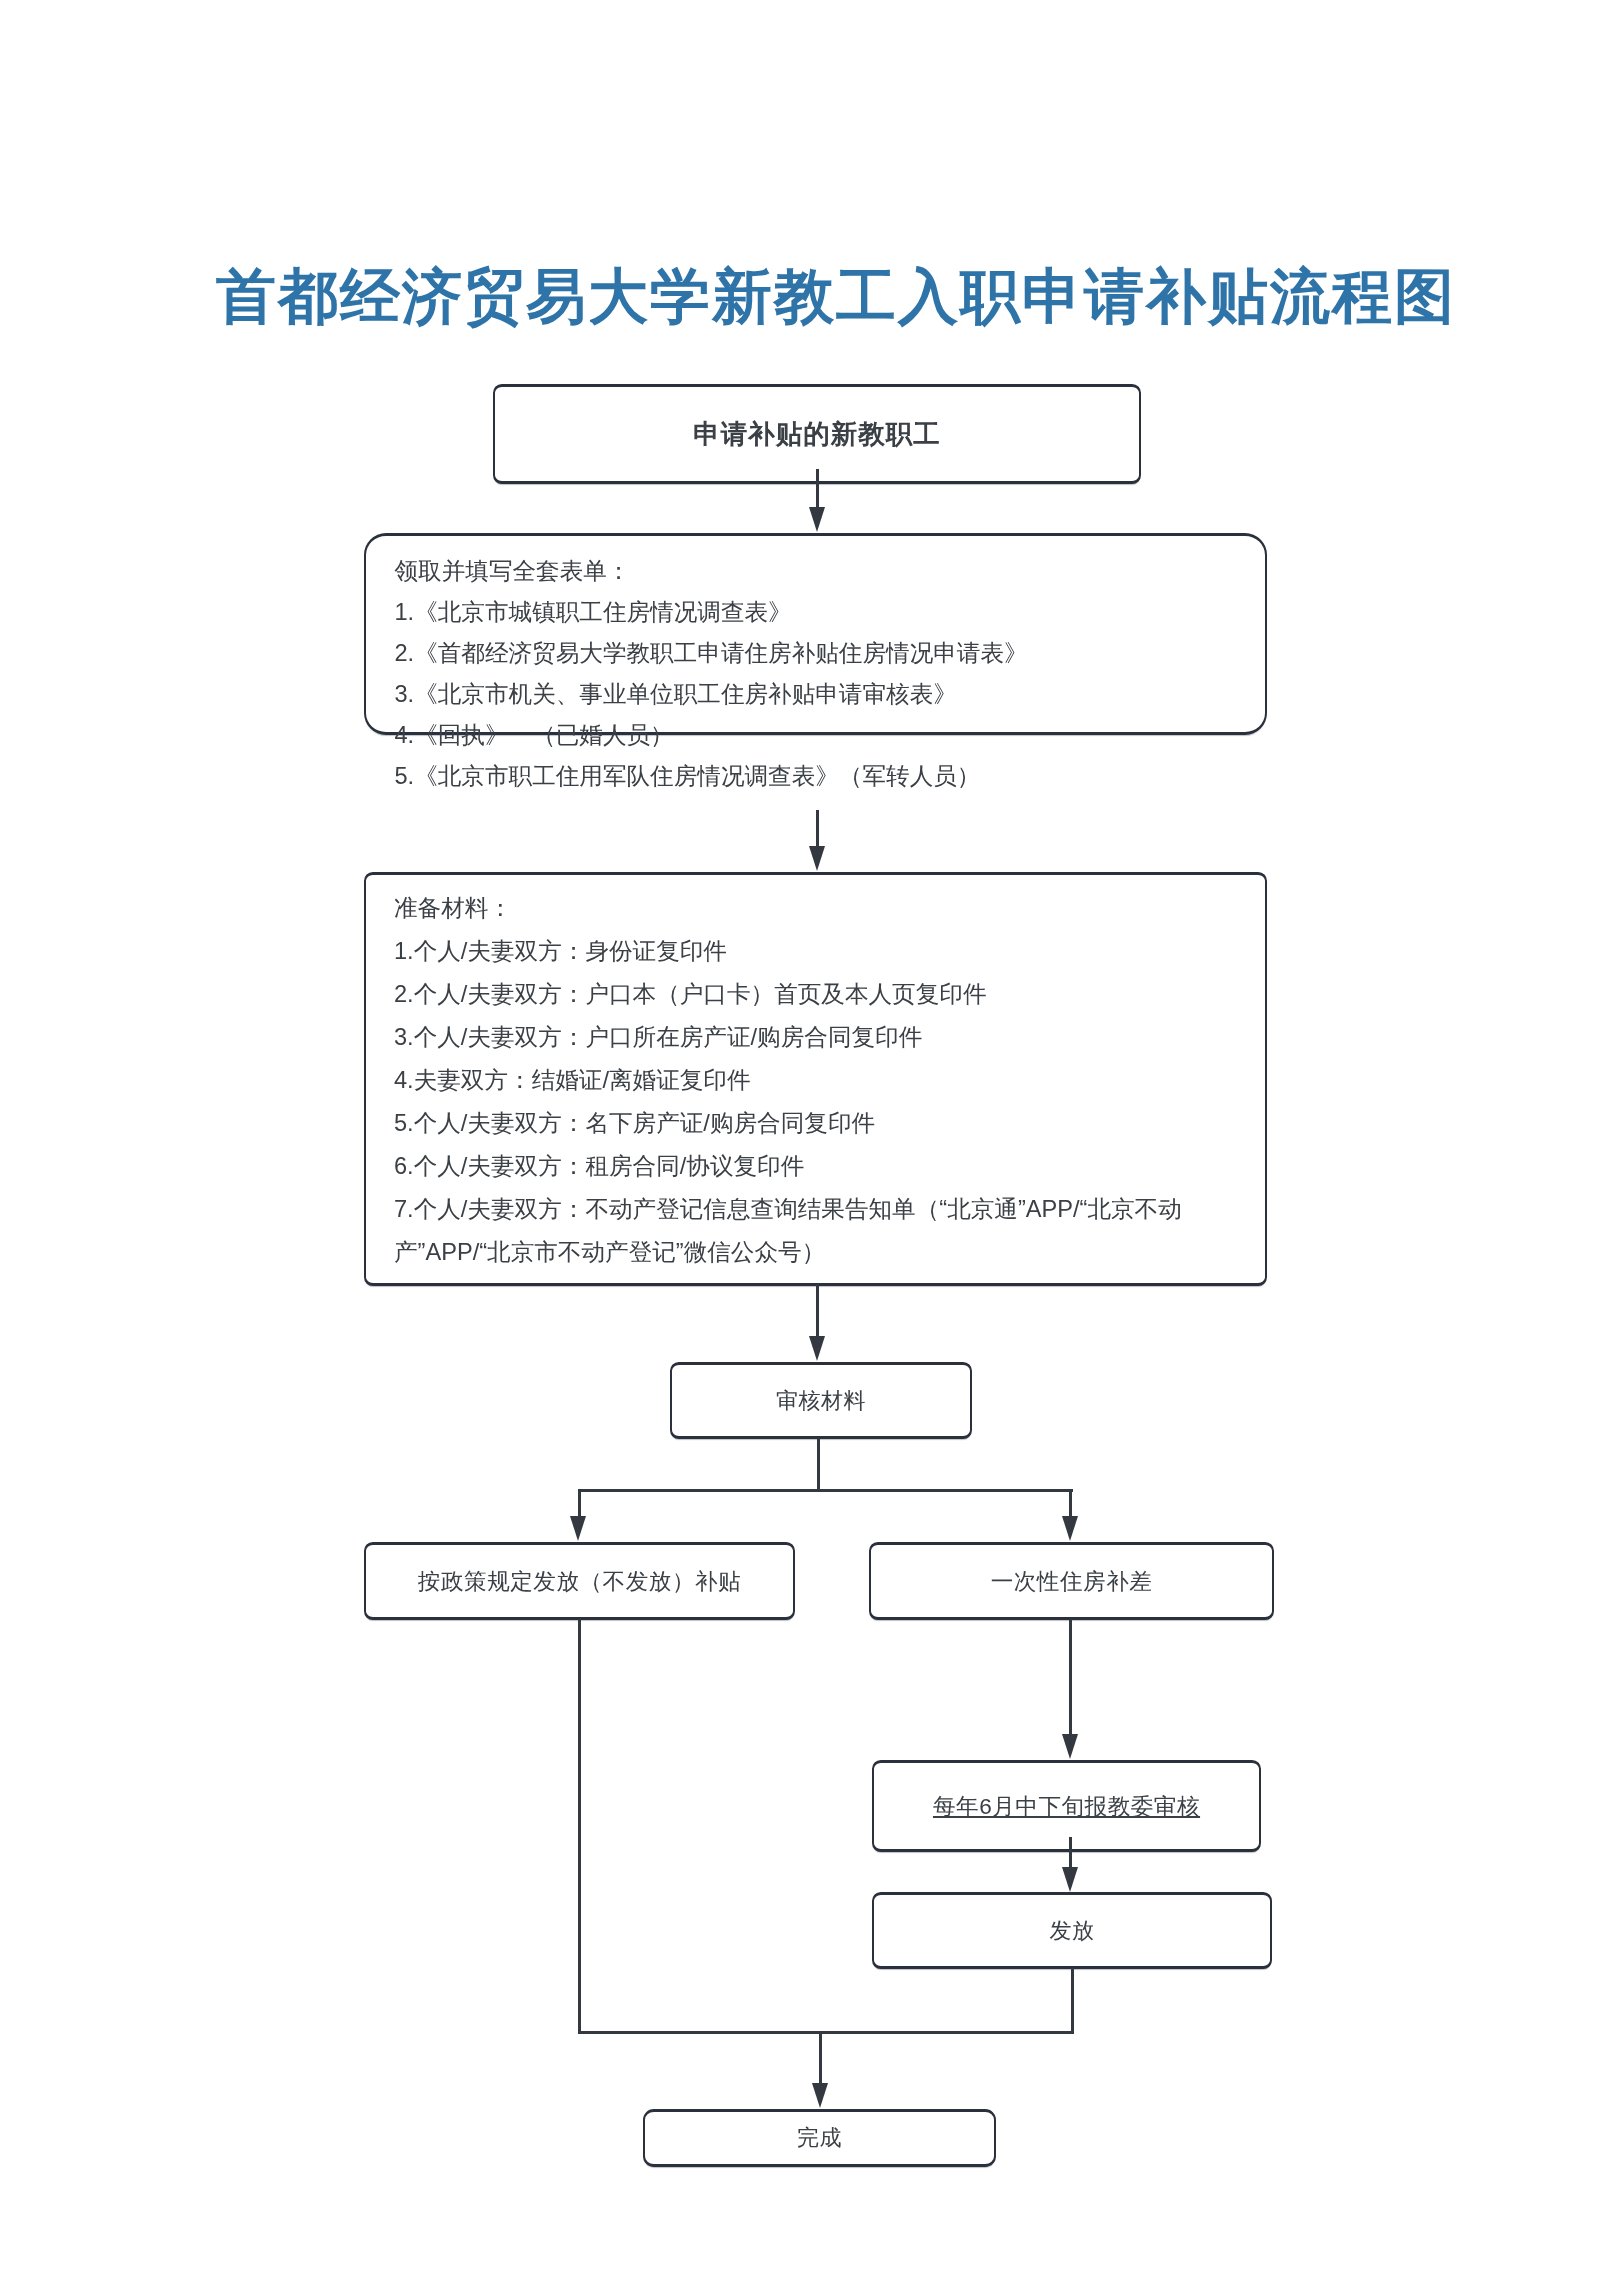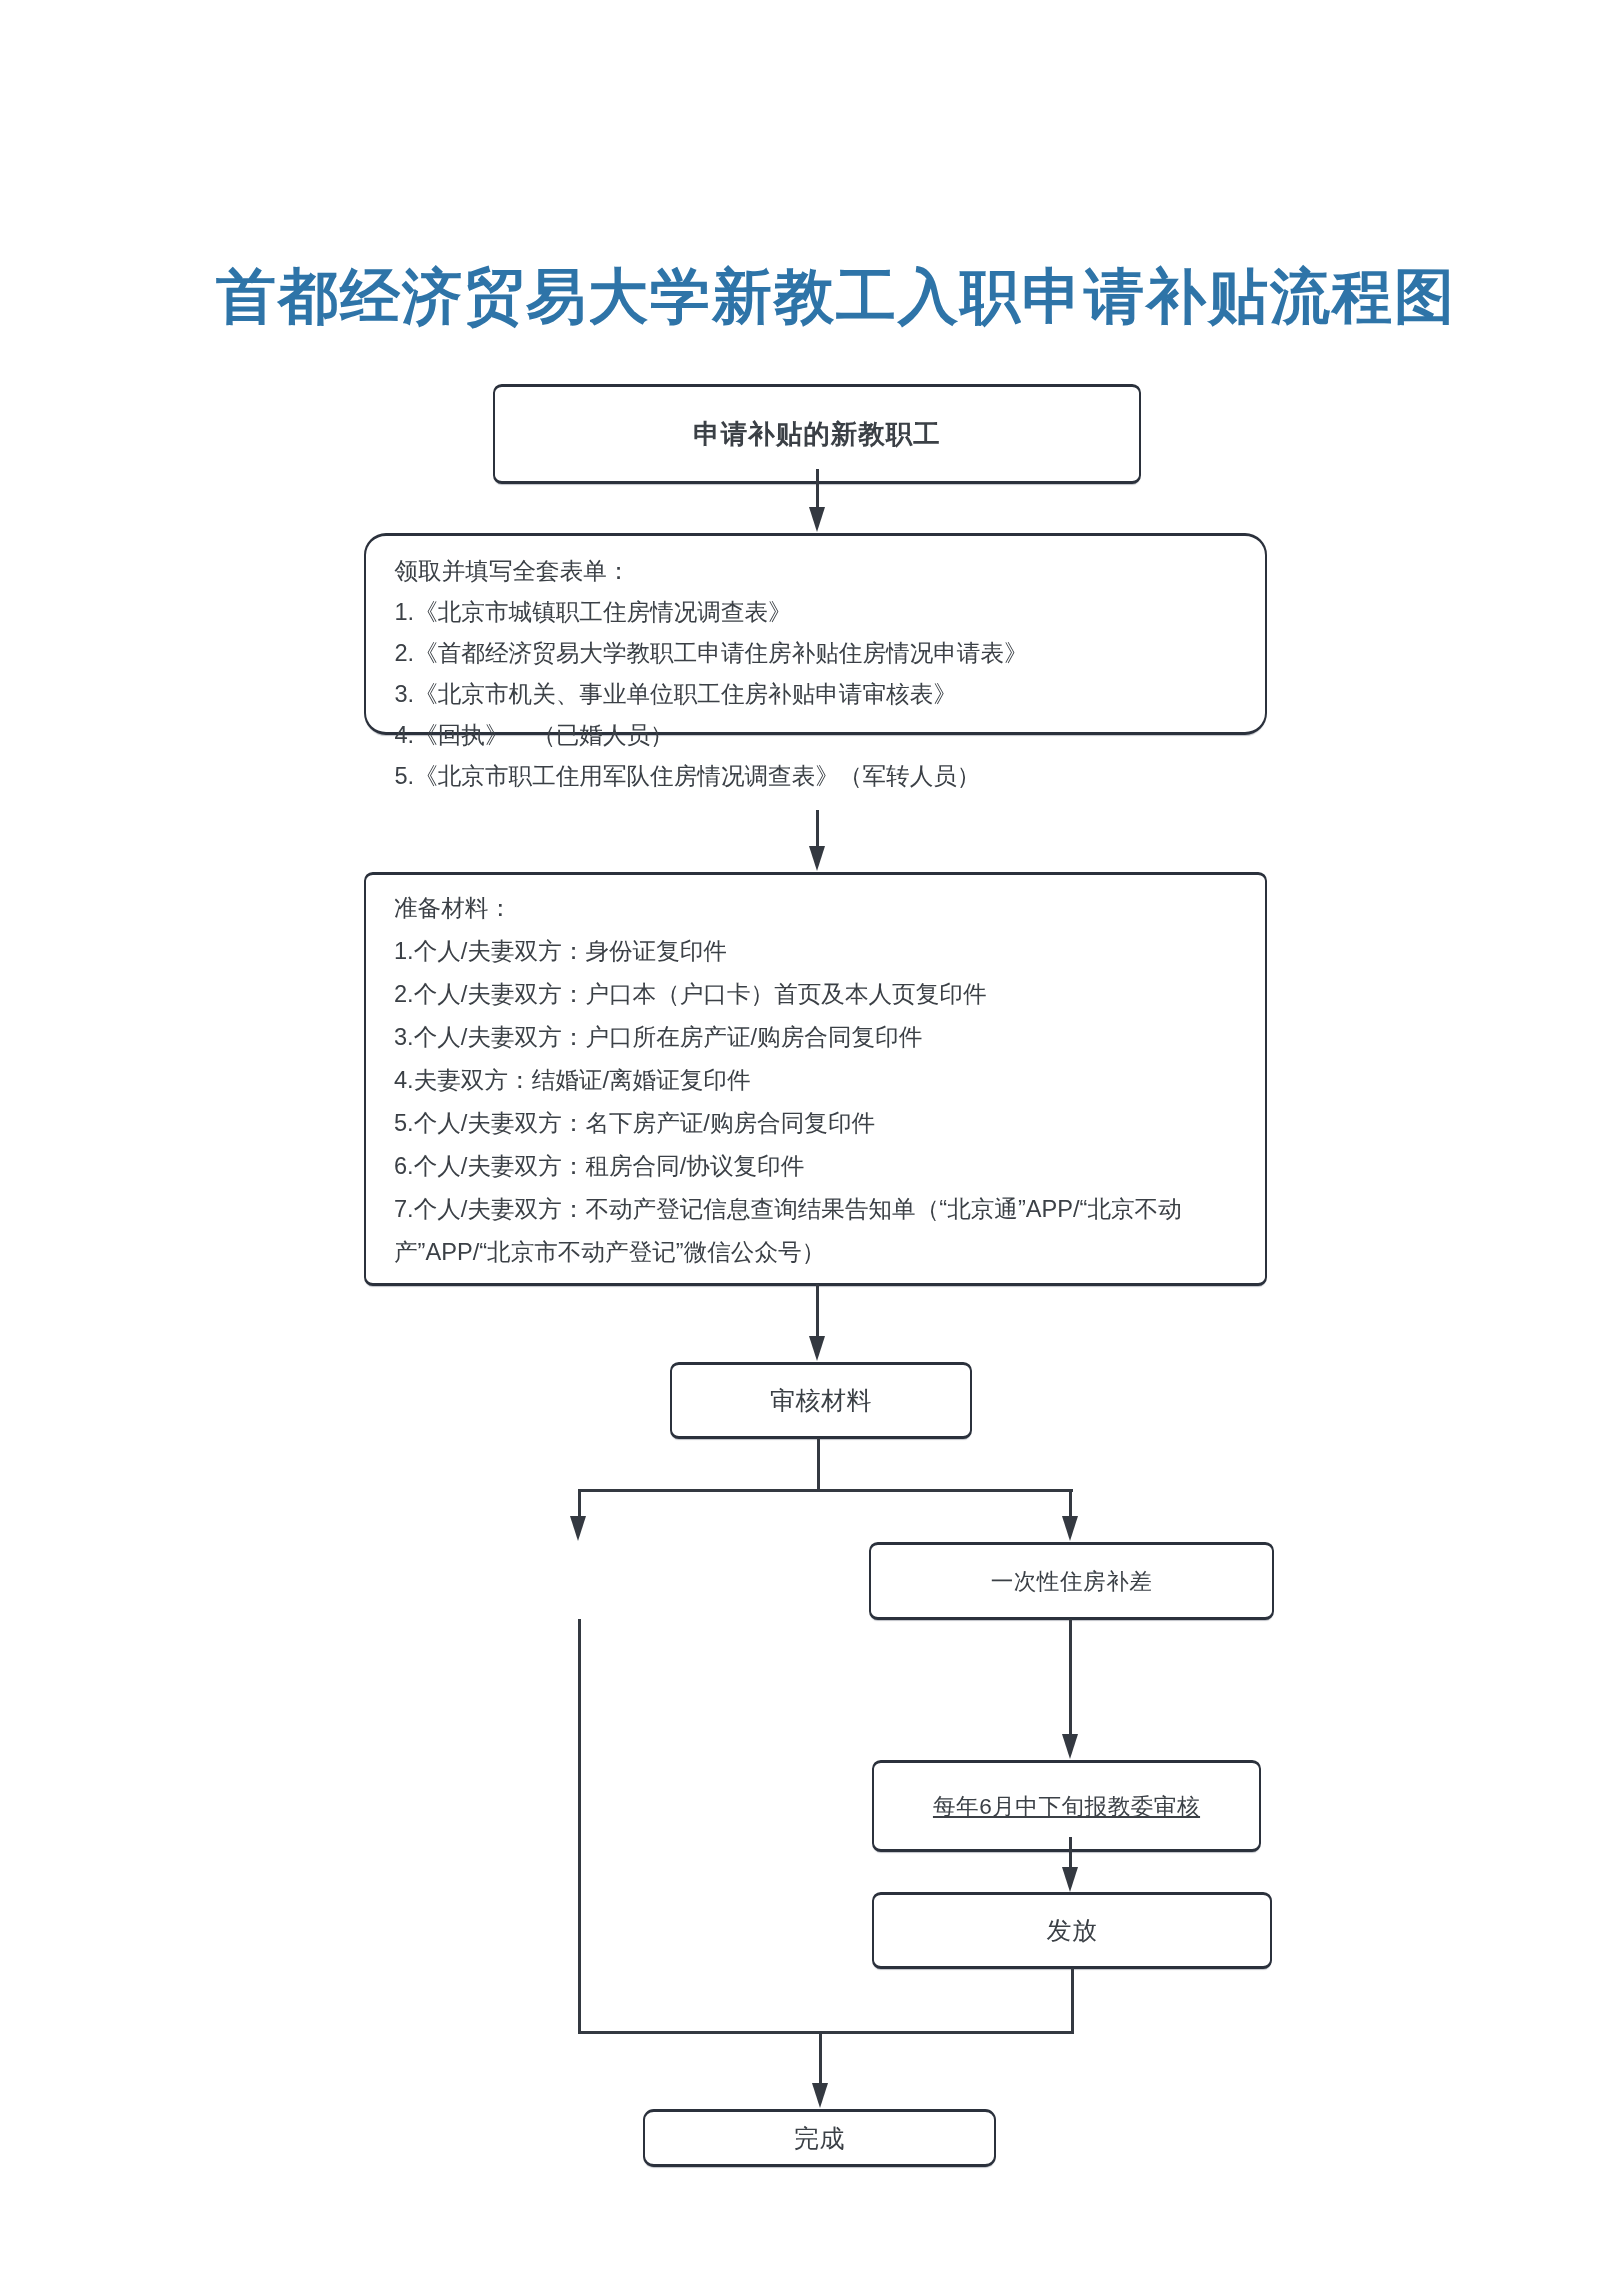--- a/index.html
+++ b/index.html
@@ -36,21 +36,21 @@
   }
   .box .label{white-space:nowrap;}
   .box.list{
     display:block;text-align:left;
   }
   .list-inner{padding:14.7px 24.5px 0 28.5px;}
   .list-line{font-size:23.6px;line-height:41px;}
   .materials .list-inner{padding-top:11.8px;padding-left:28px;}
   .materials .list-line{line-height:43px;}
   .start-label{font-size:26.5px;font-weight:bold;letter-spacing:1px;}
-  .mid-label{font-size:25px;letter-spacing:0.5px;}
+  .mid-label{font-size:22px;letter-spacing:0.5px;}
   .branch-label{font-size:22.6px;letter-spacing:0.5px;}
   .vline{position:absolute;width:2.5px;background:#343941;}
   .hline{position:absolute;height:2.9px;background:#343941;}
   .arrowhead{
     position:absolute;width:0;height:0;
     border-left:8.3px solid transparent;
     border-right:8.3px solid transparent;
     border-top:25.5px solid #343941;
   }
 </style>
@@ -102,20 +102,23 @@
     <div class="label mid-label">审核材料</div>
   </div>
 
   <div class="vline" style="left:817px;top:1438px;height:54px;"></div>
   <div class="hline" style="left:579px;top:1489px;width:494px;"></div>
   <div class="vline" style="left:578px;top:1489px;height:30px;"></div>
   <div class="arrowhead" style="left:570px;top:1516px;"></div>
   <div class="vline" style="left:1069px;top:1489px;height:30px;"></div>
   <div class="arrowhead" style="left:1062px;top:1516px;"></div>
 
+  <div class="box" style="left:364px;top:1542px;width:431px;height:78px;">
+    <div class="label branch-label">按政策规定发放（不发放）补贴</div>
+  </div>
 
   <div class="box" style="left:869px;top:1542px;width:405px;height:78px;">
     <div class="label branch-label">一次性住房补差</div>
   </div>
 
   <div class="vline" style="left:1069px;top:1619px;height:120px;"></div>
   <div class="arrowhead" style="left:1062px;top:1734px;"></div>
 
   <div class="box" style="left:872px;top:1760px;width:389px;height:92px;text-decoration:underline;">
     <div class="label branch-label">每年6月中下旬报教委审核</div>

